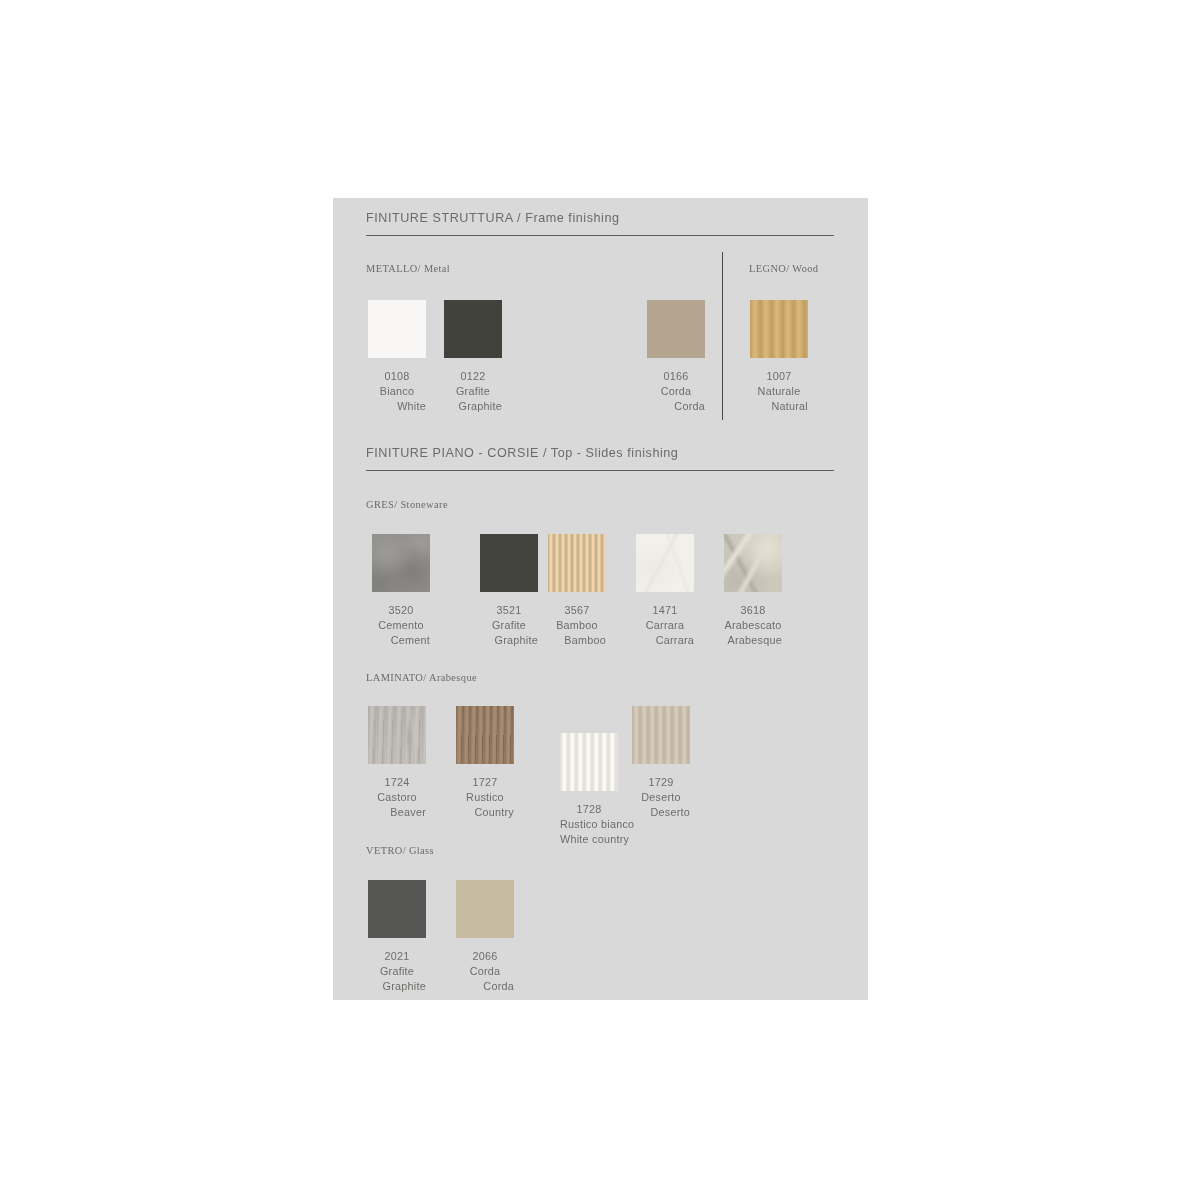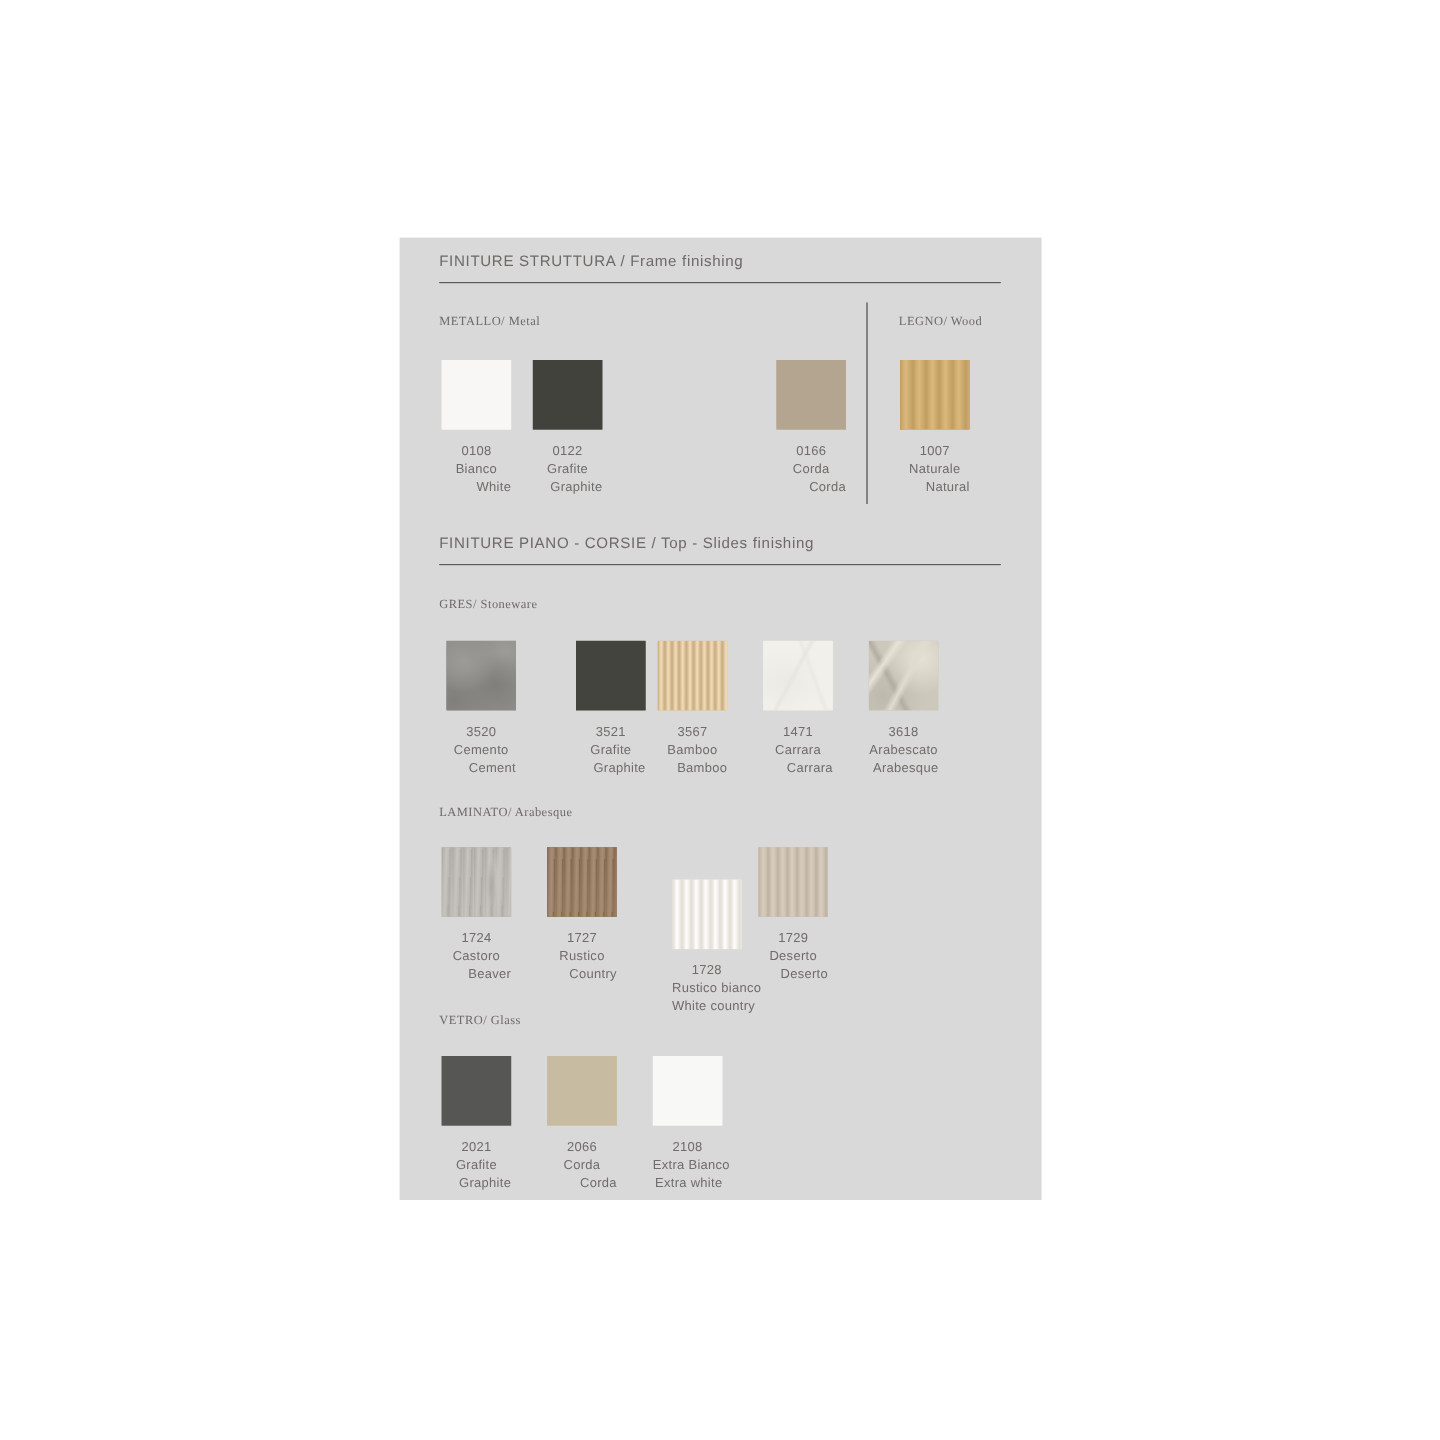--- a/index.html
+++ b/index.html
@@ -307,25 +307,15 @@
       <div class="swatch-chip" style="background-color: rgb(199, 187, 162);">
         <div class="tex" style="background-color: rgb(199, 187, 162); background-image: none;"></div>
       </div>
       <div class="swatch-labels">
         <span class="code">2066</span>
         <span class="it">Corda</span>
         <span class="en">Corda</span>
       </div>
     </div>
 
-    <div class="swatch-cell" style="left:211px; top:682px;">
-      <div class="swatch-chip" style="background-color: rgb(248, 248, 246);">
-        <div class="tex" style="background-color: rgb(248, 248, 246); background-image: none;"></div>
-      </div>
-      <div class="swatch-labels">
-        <span class="code">2108</span>
-        <span class="it">Extra Bianco</span>
-        <span class="en">Extra white</span>
-      </div>
-    </div>
 
   </div>
 </div>
 
 </body></html>

